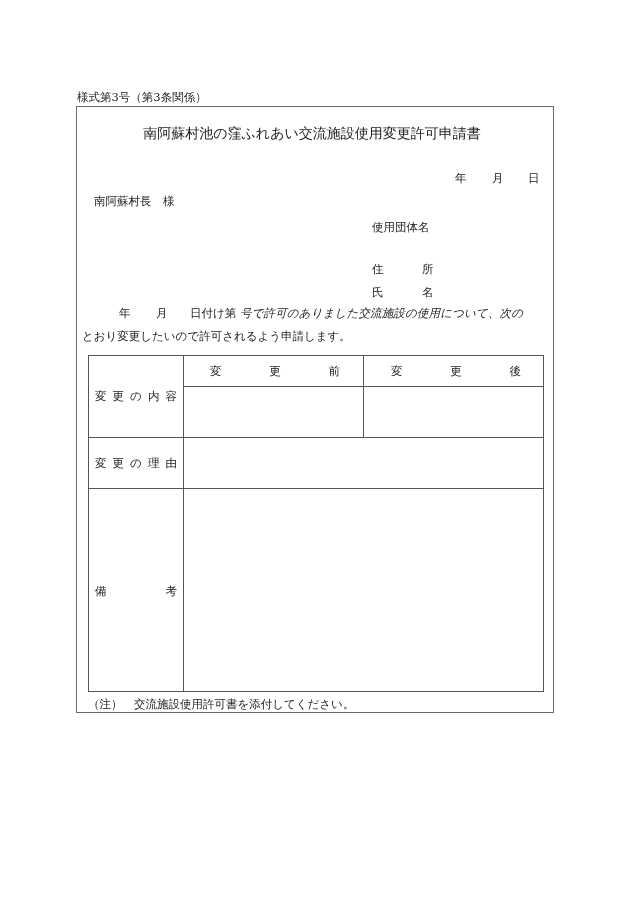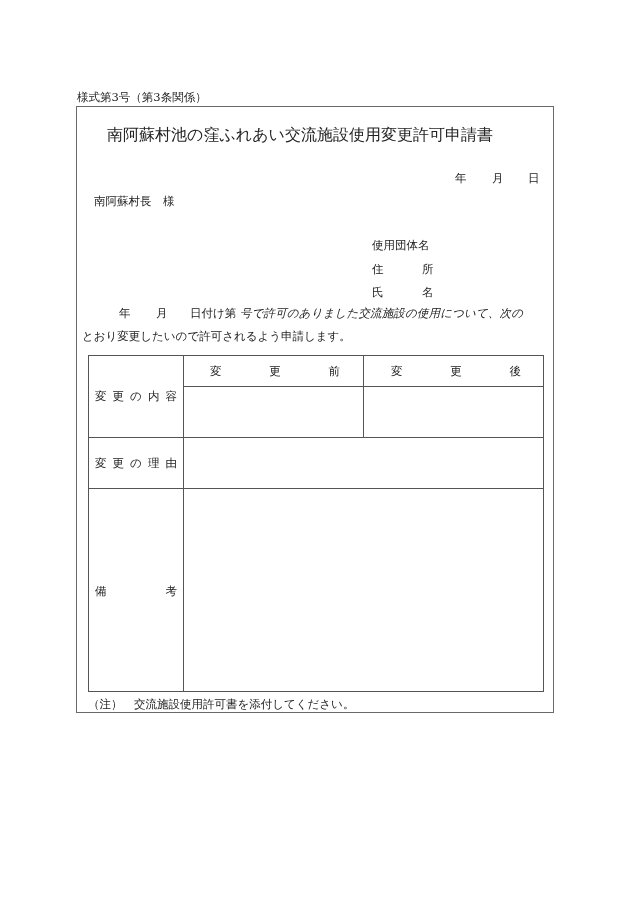--- a/index.html
+++ b/index.html
@@ -3,21 +3,21 @@
 <meta charset="utf-8">
 <style>
   html, body { margin:0; padding:0; background:#ffffff; }
   body { width:630px; height:915px; position:relative; overflow:hidden;
          font-family:"DejaVu Serif","Liberation Serif",serif; color:#222; }
   .abs { position:absolute; white-space:nowrap; }
   .t { font-size:11.5px; line-height:14px; }
   .form-label { left:77px; top:84px;margin-top:6px; }
   .outer { position:absolute; left:76px; top:106px; width:478px; height:607px;
            border:1.5px solid #6a6a6a; box-sizing:border-box; }
-  .title { left:0; width:600px; top:125px; text-align:center; font-size:16px; }
+  .title { left:0; width:600px; top:125px; text-align:center; font-size:14px;padding-left:12px; }
   .date { top:171px; }
   .addressee { left:94px; top:194px;font-family:Liberation Serif, serif; }
   .app-label { left:372px; }
   .app-val { left:422px; }
   .body-line2 { left:82px; top:329px; }
   .tbl { position:absolute; left:88px; top:355px; width:456px; height:337px;
          border:1px solid #555; box-sizing:border-box; }
   .hl { position:absolute; height:0; border-top:1px solid #555; }
   .vl { position:absolute; width:0; border-left:1px solid #555; }
   .spread { position:absolute; display:flex; justify-content:space-between; font-size:11.5px; line-height:14px; }
@@ -31,21 +31,21 @@
 <div class="outer"></div>
 
 <div class="abs title">南阿蘇村池の窪ふれあい交流施設使用変更許可申請書</div>
 
 <div class="abs t date" style="left:455px;">年</div>
 <div class="abs t date" style="left:492px;">月</div>
 <div class="abs t date" style="left:528px;">日</div>
 
 <div class="abs t addressee">南阿蘇村長　様</div>
 
-<div class="abs t app-label" style="top:238px;text-align:right;">使用団体名</div>
+<div class="abs t app-label" style="top:220px;text-align:right;">使用団体名</div>
 <div class="abs t app-label" style="top:262px;">住</div>
 <div class="abs t app-val" style="top:262px;">所</div>
 <div class="abs t app-label" style="top:285px;">氏</div>
 <div class="abs t app-val" style="top:285px;">名</div>
 
 <div class="abs t" style="left:119px; top:306px;">年</div>
 <div class="abs t" style="left:156px; top:306px;">月</div>
 <div class="abs t" style="left:190px; top:306px;">日付け第</div>
 <div class="abs t" style="left:240px; top:306px; letter-spacing:0.15px;font-style:italic;">号で許可のありました交流施設の使用について、次の</div>
 <div class="abs t body-line2">とおり変更したいので許可されるよう申請します。</div>

